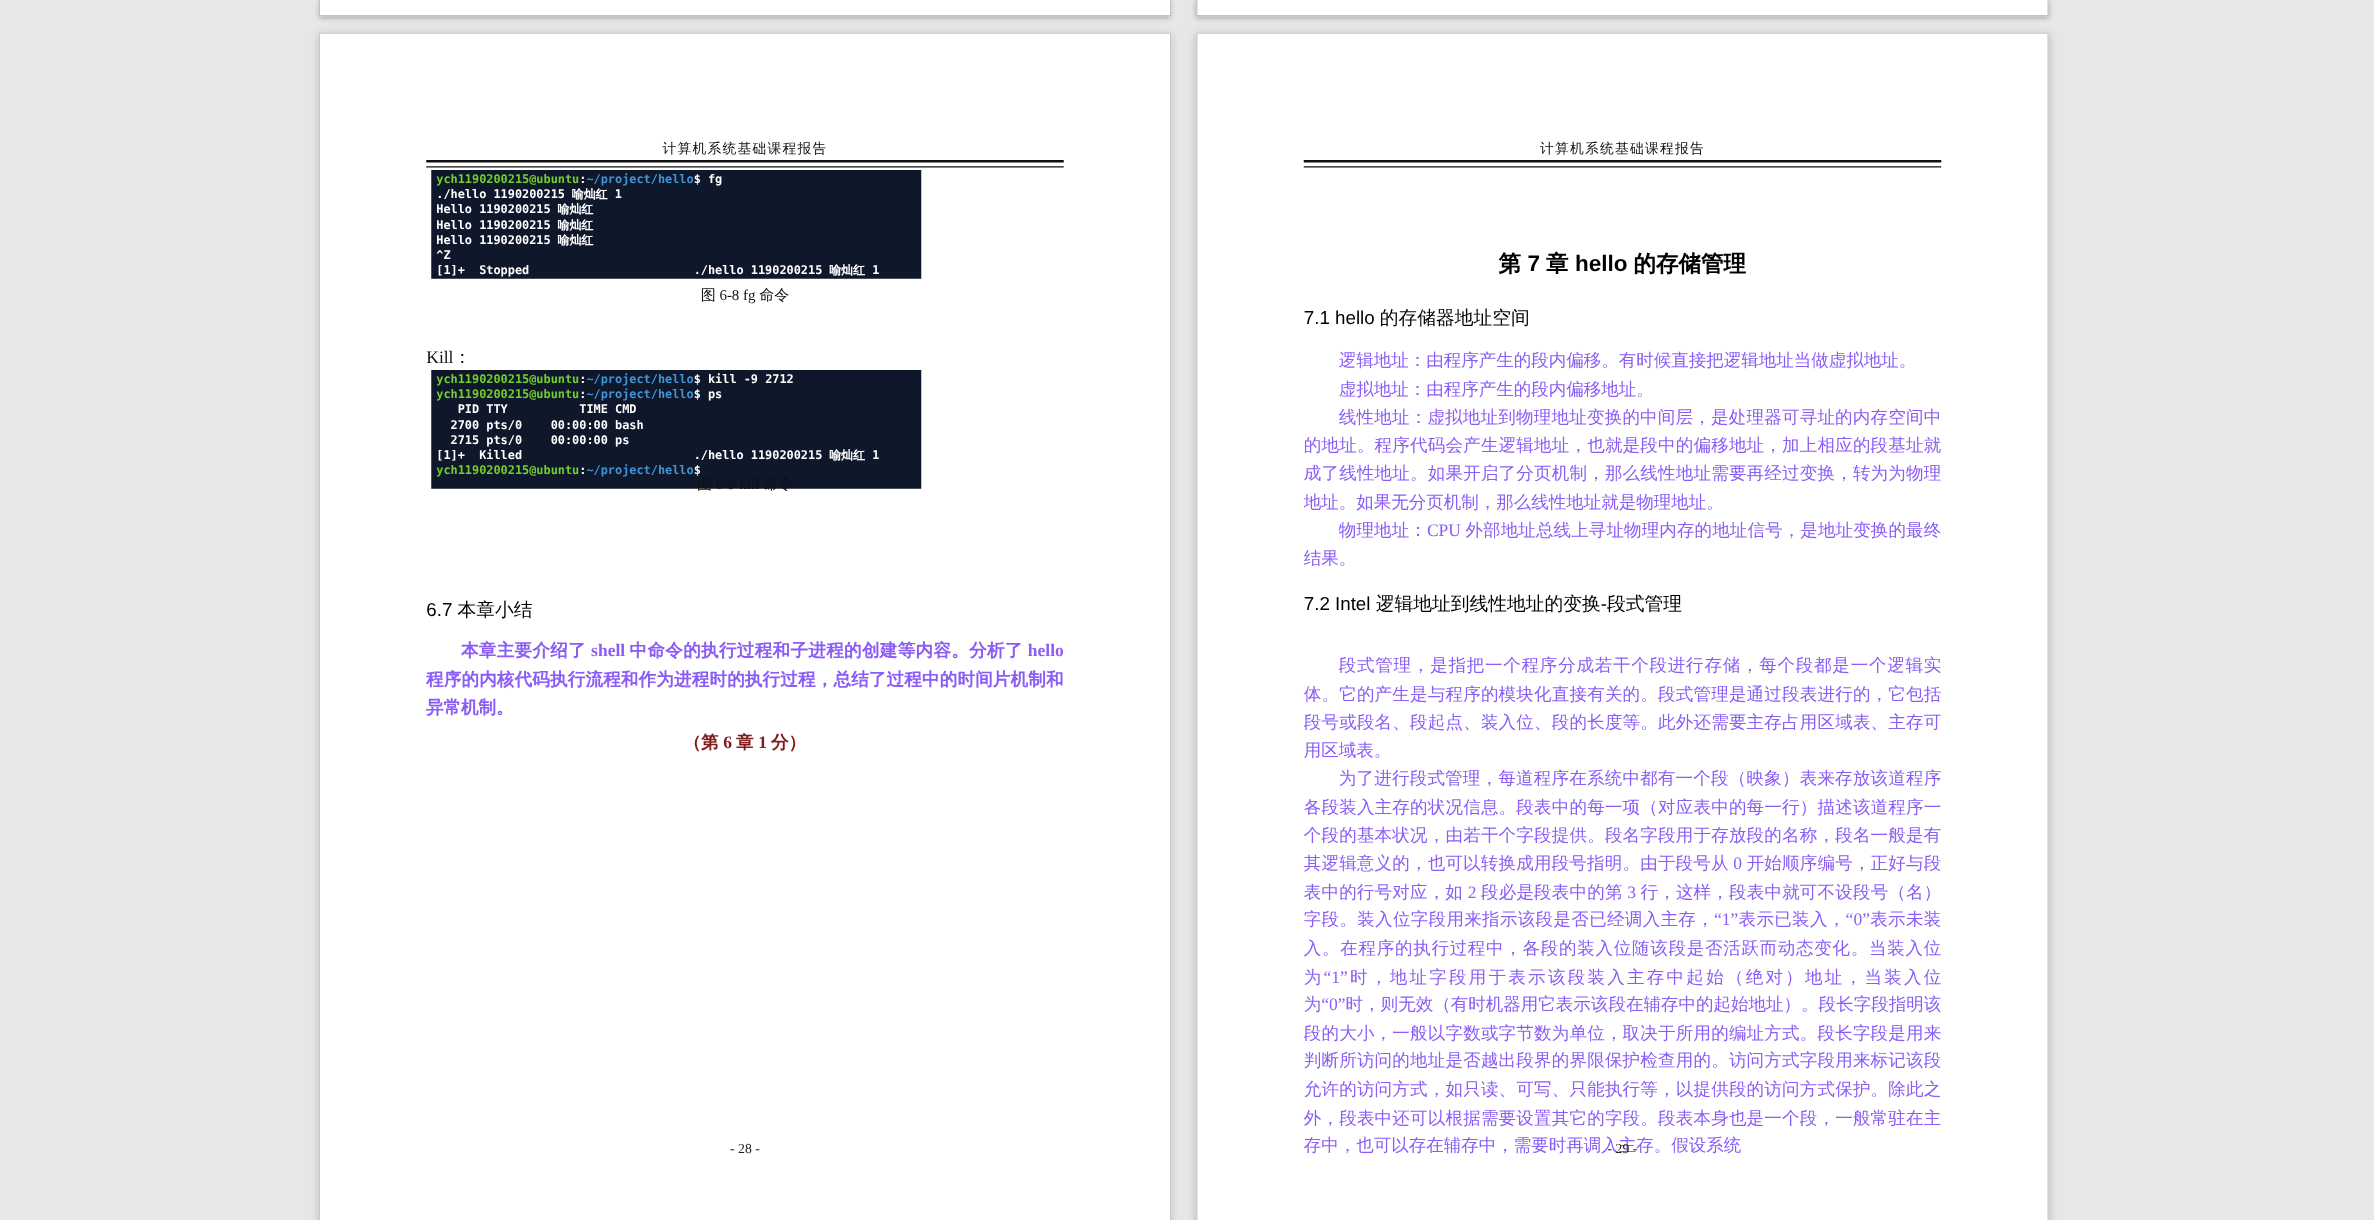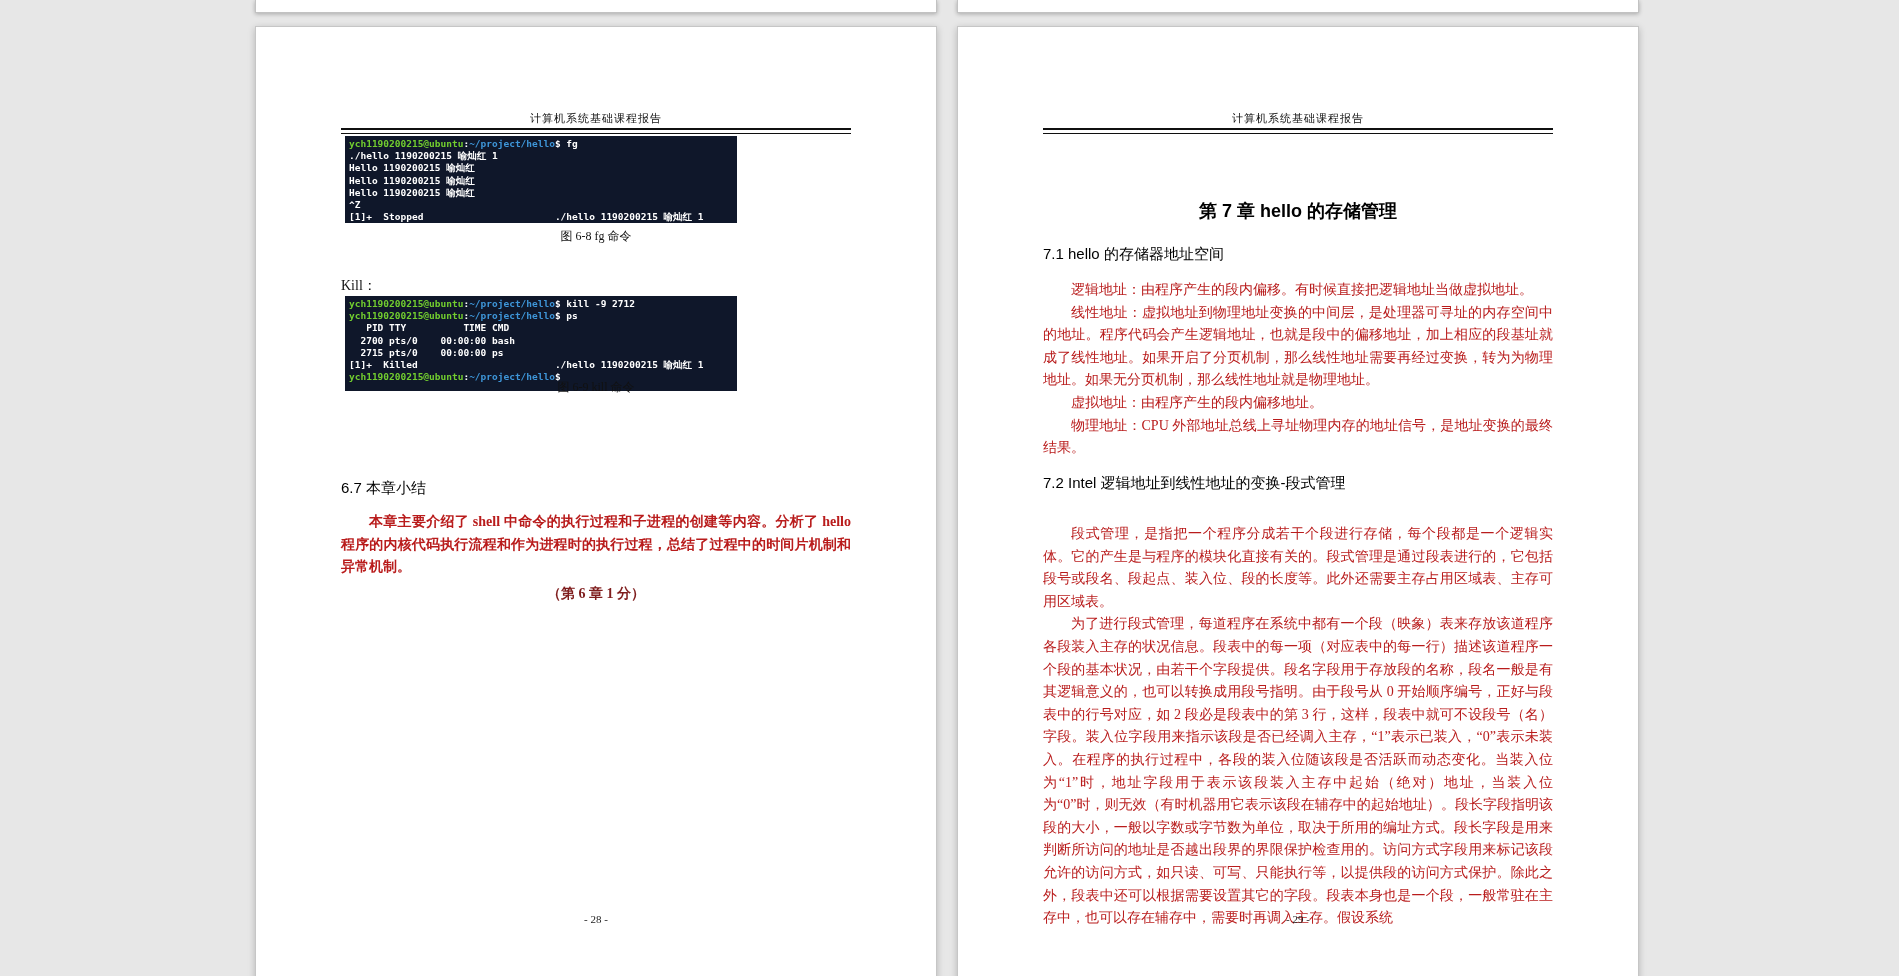--- a/index.html
+++ b/index.html
@@ -19,21 +19,21 @@
   #terminal-fg{top:109px;height:87px;}
   #terminal-kill{top:269px;height:95px;}
 
   .fig-caption{position:absolute;left:0;width:510px;text-align:center;font-size:12px;color:#111;}
   #caption-fg{top:201px;}
   #caption-kill{top:352px;}
 
   .kill-label{position:absolute;top:250px;left:0;font-size:14px;color:#111;}
 
   .sec-heading{position:absolute;left:0;width:510px;font-family:"Liberation Sans","DejaVu Sans",sans-serif;font-size:15px;color:#000;}
-  .body-par{font-size:14px;line-height:22.6px;color:#b91c1c;text-align:justify;text-indent:2em;margin:0;}
+  .body-par{font-size:14px;line-height:22.6px;color:#8b5cf6;text-align:justify;text-indent:2em;margin:0;}
   .body-block{position:absolute;left:0;width:510px;}
 
   .score-note{position:absolute;left:0;width:510px;text-align:center;font-size:14px;font-weight:bold;color:#7f1d1d;}
 
   .chapter-title{position:absolute;top:172px;left:0;width:510px;text-align:center;font-family:"Liberation Sans","DejaVu Sans",sans-serif;font-weight:bold;font-size:18px;color:#000;}
 
   .page-number{position:absolute;top:886px;left:0;width:510px;text-align:center;font-size:11px;color:#222;}
 </style>
 </head>
 <body>
@@ -86,22 +86,22 @@
   <div class="page" style="left:957px;">
     <div class="page-inner">
       <div class="doc-header">计算机系统基础课程报告</div>
       <div class="header-rule"></div>
 
       <div class="chapter-title">第 7 章 hello 的存储管理</div>
 
       <div class="sec-heading" style="top:218px;">7.1 hello 的存储器地址空间</div>
       <div class="body-block" style="top:252px;">
         <p class="body-par">逻辑地址：由程序产生的段内偏移。有时候直接把逻辑地址当做虚拟地址。</p>
+        <p class="body-par">虚拟地址：由程序产生的段内偏移地址。</p>
         <p class="body-par">线性地址：虚拟地址到物理地址变换的中间层，是处理器可寻址的内存空间中的地址。程序代码会产生逻辑地址，也就是段中的偏移地址，加上相应的段基址就成了线性地址。如果开启了分页机制，那么线性地址需要再经过变换，转为为物理地址。如果无分页机制，那么线性地址就是物理地址。</p>
-        <p class="body-par">虚拟地址：由程序产生的段内偏移地址。</p>
         <p class="body-par">物理地址：CPU 外部地址总线上寻址物理内存的地址信号，是地址变换的最终结果。</p>
       </div>
 
       <div class="sec-heading" style="top:447px;">7.2 Intel 逻辑地址到线性地址的变换-段式管理</div>
       <div class="body-block" style="top:496px;">
         <p class="body-par">段式管理，是指把一个程序分成若干个段进行存储，每个段都是一个逻辑实体。它的产生是与程序的模块化直接有关的。段式管理是通过段表进行的，它包括段号或段名、段起点、装入位、段的长度等。此外还需要主存占用区域表、主存可用区域表。</p>
         <p class="body-par">为了进行段式管理，每道程序在系统中都有一个段（映象）表来存放该道程序各段装入主存的状况信息。段表中的每一项（对应表中的每一行）描述该道程序一个段的基本状况，由若干个字段提供。段名字段用于存放段的名称，段名一般是有其逻辑意义的，也可以转换成用段号指明。由于段号从 0 开始顺序编号，正好与段表中的行号对应，如 2 段必是段表中的第 3 行，这样，段表中就可不设段号（名）字段。装入位字段用来指示该段是否已经调入主存，“1”表示已装入，“0”表示未装入。在程序的执行过程中，各段的装入位随该段是否活跃而动态变化。当装入位为“1”时，地址字段用于表示该段装入主存中起始（绝对）地址，当装入位为“0”时，则无效（有时机器用它表示该段在辅存中的起始地址）。段长字段指明该段的大小，一般以字数或字节数为单位，取决于所用的编址方式。段长字段是用来判断所访问的地址是否越出段界的界限保护检查用的。访问方式字段用来标记该段允许的访问方式，如只读、可写、只能执行等，以提供段的访问方式保护。除此之外，段表中还可以根据需要设置其它的字段。段表本身也是一个段，一般常驻在主存中，也可以存在辅存中，需要时再调入主存。假设系统</p>
       </div>
 
       <div class="page-number">- 29 -</div>

